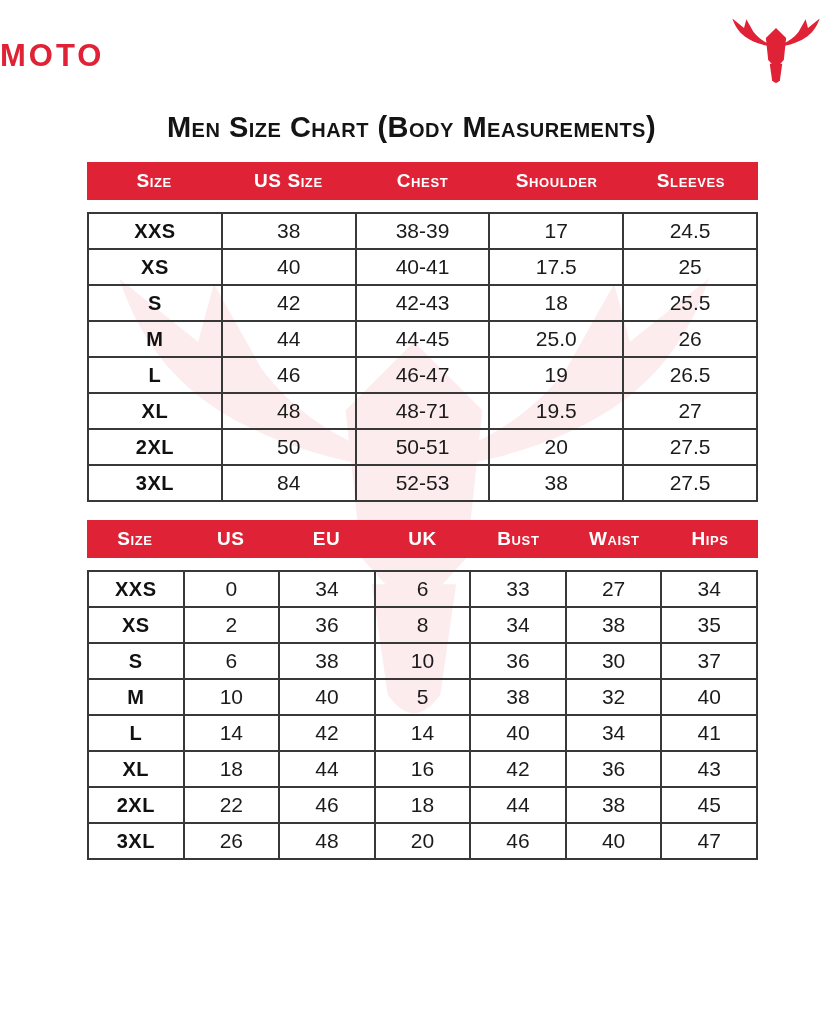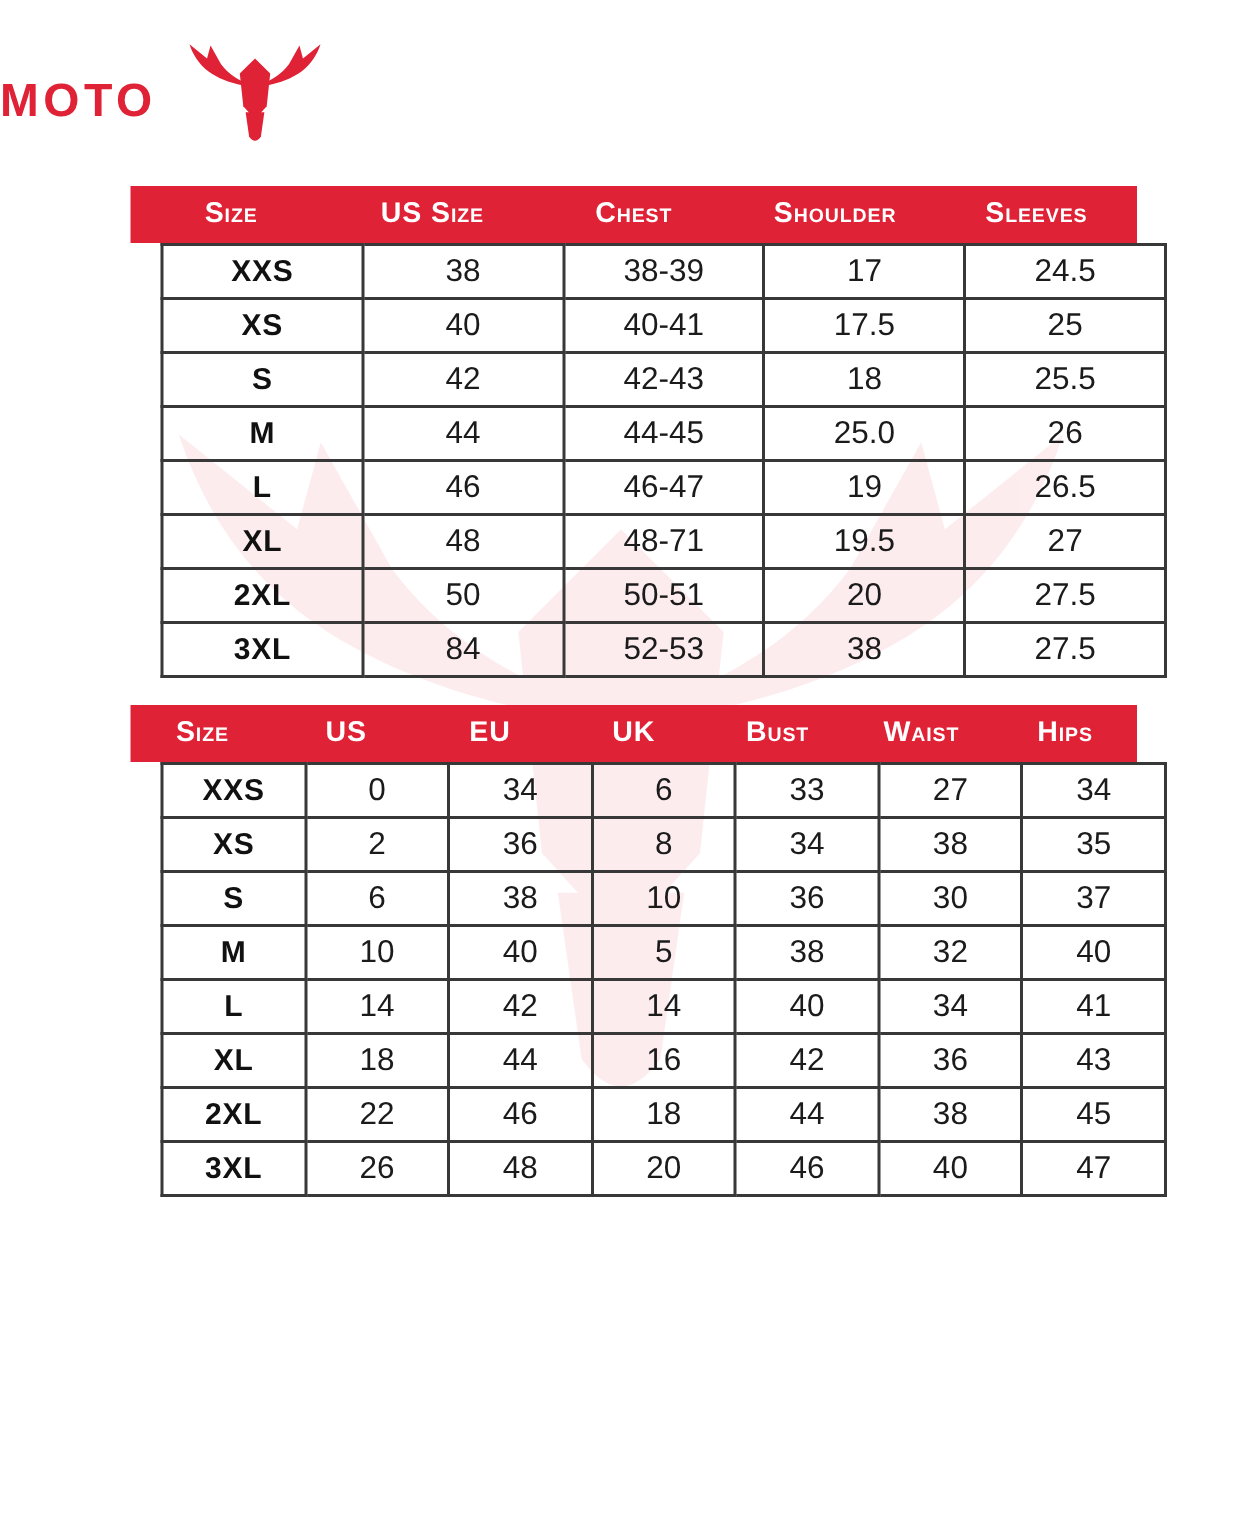--- a/index.html
+++ b/index.html
@@ -29,26 +29,25 @@
     height: 527px;
     opacity: 0.08;
     z-index: 0;
     pointer-events: none;
   }
 
   .logo-row {
     position: relative;
     z-index: 1;
     display: flex;
-    justify-content: flex-start;
+    justify-content: space-between;
     align-items: center;
     gap: 19px;
     padding-top: 17px;
     height: 95px;
-    margin-top: 11px;
   }
   .logo-text {
     font-size: 31px;
     font-weight: 800;
     letter-spacing: 3px;
     color: var(--brand-red);
   }
   .logo-icon { width: 94px; height: 78px; }
 
   .chart-title {
@@ -68,37 +67,36 @@
     position: relative;
     z-index: 1;
     width: 671px;
     margin: 18px 0 0 87px;
   }
   .thead {
     display: flex;
     align-items: center;
     height: 38px;
     background: var(--brand-red);
-    margin-bottom: 0;
+    margin-bottom: 12px;
   }
   .th {
     flex: 1;
     text-align: center;
     color: #ffffff;
     font-weight: 700;
     font-variant: small-caps;
     font-size: 19px;
     letter-spacing: 0.6px;
   }
   table.grid {
     width: 100%;
     border-collapse: collapse;
     table-layout: fixed;
     background: transparent;
-    margin-left: 20px;
   }
   table.grid td {
     border: 2px solid var(--border-dark);
     height: 36px;
     text-align: center;
     vertical-align: middle;
     font-size: 21px;
     color: var(--text-dark);
     background: transparent;
   }
@@ -132,20 +130,21 @@
     <use href="#bull" fill="#e02236"></use>
   </svg>
 
   <header class="logo-row">
     <span class="logo-text">MOTO</span>
     <svg class="logo-icon" viewBox="0 0 120 100">
       <use href="#bull" fill="#e02236"></use>
     </svg>
   </header>
 
+  <h1 class="chart-title men">Men Size Chart (Body Measurements)</h1>
 
   <section class="size-table">
     <div class="thead">
         <div class="th">Size</div>
         <div class="th">US Size</div>
         <div class="th">Chest</div>
         <div class="th">Shoulder</div>
         <div class="th">Sleeves</div>
       </div>
     <table class="grid">

